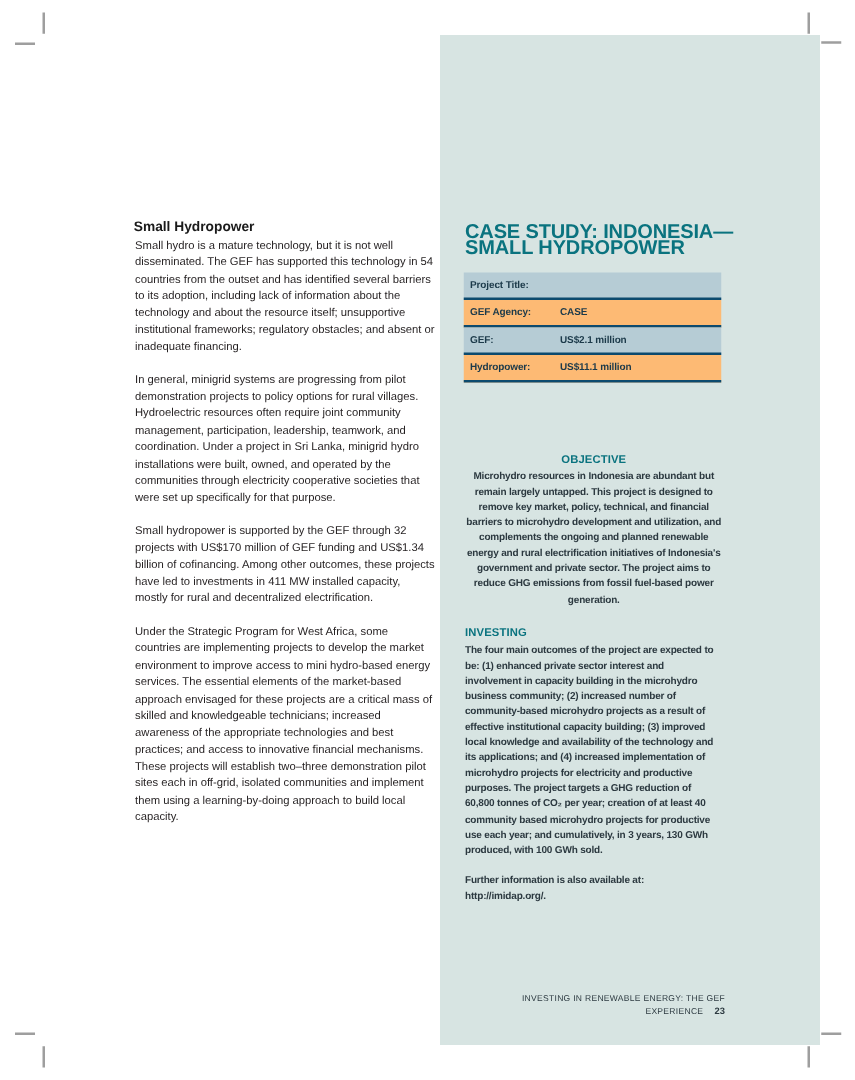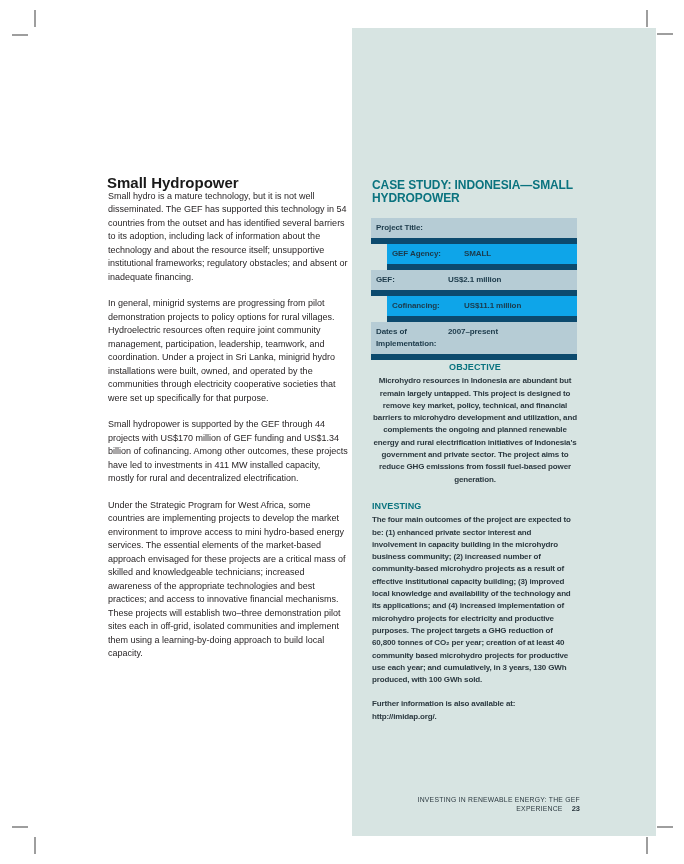--- a/index.html
+++ b/index.html
@@ -11,45 +11,45 @@
   
   .crop{position:absolute;background:#9e9e9e;}
   .crop.v{width:2px;height:17px;}
   .crop.h{width:16px;height:2px;}
   
   .left-col{
     position:absolute;left:107px;top:176px;width:241px;
     color:#231f20;font-size:9px;line-height:13.5px;
   }
   .left-col h3{
-    margin:0;font-size:15px;line-height:13.5px;font-weight:bold;color:#1a1a1a;
+    margin:0;font-size:11px;line-height:13.5px;font-weight:bold;color:#1a1a1a;
   }
   .left-col p{margin:13px 0 0 1px;}
   .left-col p.first{margin-top:0;}
   
   .panel{
     position:absolute;left:352px;top:28px;width:304px;height:808px;
     background:#d7e4e2;
   }
   .cs-title{
     position:absolute;left:372px;top:179px;width:215px;
-    color:#0a737f;font-size:12px;font-weight:bold;line-height:13px;
+    color:#0a737f;font-size:16px;font-weight:bold;line-height:13px;
     letter-spacing:-0.1px;
   }
   
   .cs-table{
     position:absolute;left:371px;top:218px;width:206px;
     font-size:8px;font-weight:bold;color:#1c3a4a;letter-spacing:-0.1px;
   }
   .cs-row{
     display:flex;padding:4px 4px 4px 5px;line-height:12px;
-    border-bottom:6px solid #0c4a6e;
+    border-bottom:2px solid #0c4a6e;
   }
   .cs-row.dark{background:#b6ccd5;}
-  .cs-row.light{background:#0ea5e9;margin-left:16px;}
+  .cs-row.light{background:#fdba74;}
   .cs-label{width:72px;flex:none;}
   .cs-value{flex:1;}
   
   .cs-section{
     position:absolute;left:372px;width:206px;
     color:#2c3940;font-size:8px;font-weight:bold;line-height:12.3px;
     letter-spacing:-0.15px;
   }
   .cs-heading{
     color:#0a737f;font-size:9px;font-weight:bold;letter-spacing:0.1px;
@@ -75,45 +75,41 @@
 <div class="crop v" style="left:34px;top:837px;"></div>
 <div class="crop h" style="left:657px;top:826px;"></div>
 <div class="crop v" style="left:646px;top:837px;"></div>
 
 <div class="panel"></div>
 
 <div class="left-col">
   <h3>Small Hydropower</h3>
   <p class="first">Small hydro is a mature technology, but it is not well disseminated. The GEF has supported this technology in 54 countries from the outset and has identified several barriers to its adoption, including lack of information about the technology and about the resource itself; unsupportive institutional frameworks; regulatory obstacles; and absent or inadequate financing.</p>
   <p>In general, minigrid systems are progressing from pilot demonstration projects to policy options for rural villages. Hydroelectric resources often require joint community management, participation, leadership, teamwork, and coordination. Under a project in Sri Lanka, minigrid hydro installations were built, owned, and operated by the communities through electricity cooperative societies that were set up specifically for that purpose.</p>
-  <p>Small hydropower is supported by the GEF through 44 projects with US$170 million of GEF funding and US$1.34 billion of cofinancing. Among other outcomes, these projects have led to investments in 411 MW installed capacity, mostly for rural and decentralized electrification.</p>
+  <p>Small hydropower is supported by the GEF through 32 projects with US$170 million of GEF funding and US$1.34 billion of cofinancing. Among other outcomes, these projects have led to investments in 411 MW installed capacity, mostly for rural and decentralized electrification.</p>
   <p>Under the Strategic Program for West Africa, some countries are implementing projects to develop the market environment to improve access to mini hydro-based energy services. The essential elements of the market-based approach envisaged for these projects are a critical mass of skilled and knowledgeable technicians; increased awareness of the appropriate technologies and best practices; and access to innovative financial mechanisms. These projects will establish two–three demonstration pilot sites each in off-grid, isolated communities and implement them using a learning-by-doing approach to build local capacity.</p>
 </div>
 
 <div class="cs-title">CASE STUDY: INDONESIA—SMALL HYDROPOWER</div>
 
 <div class="cs-table">
   <div class="cs-row dark">
     <div class="cs-label">Project Title:</div>
   </div>
   <div class="cs-row light">
     <div class="cs-label">GEF Agency:</div>
-    <div class="cs-value">SMALL</div>
+    <div class="cs-value">CASE</div>
   </div>
   <div class="cs-row dark">
     <div class="cs-label">GEF:</div>
     <div class="cs-value">US$2.1 million</div>
   </div>
   <div class="cs-row light">
-    <div class="cs-label">Cofinancing:</div>
+    <div class="cs-label">Hydropower:</div>
     <div class="cs-value">US$11.1 million</div>
-  </div>
-  <div class="cs-row dark">
-    <div class="cs-label">Dates of Implementation:</div>
-    <div class="cs-value">2007–present</div>
   </div>
 </div>
 
 <div class="cs-section" style="top:361px;text-align:center;">
   <div class="cs-heading">OBJECTIVE</div>
   <p>Microhydro resources in Indonesia are abundant but remain largely untapped. This project is designed to remove key market, policy, technical, and financial barriers to microhydro development and utilization, and complements the ongoing and planned renewable energy and rural electrification initiatives of Indonesia's government and private sector. The project aims to reduce GHG emissions from fossil fuel-based power generation.</p>
 </div>
 
 <div class="cs-section" style="top:500px;">
   <div class="cs-heading">INVESTING</div>

